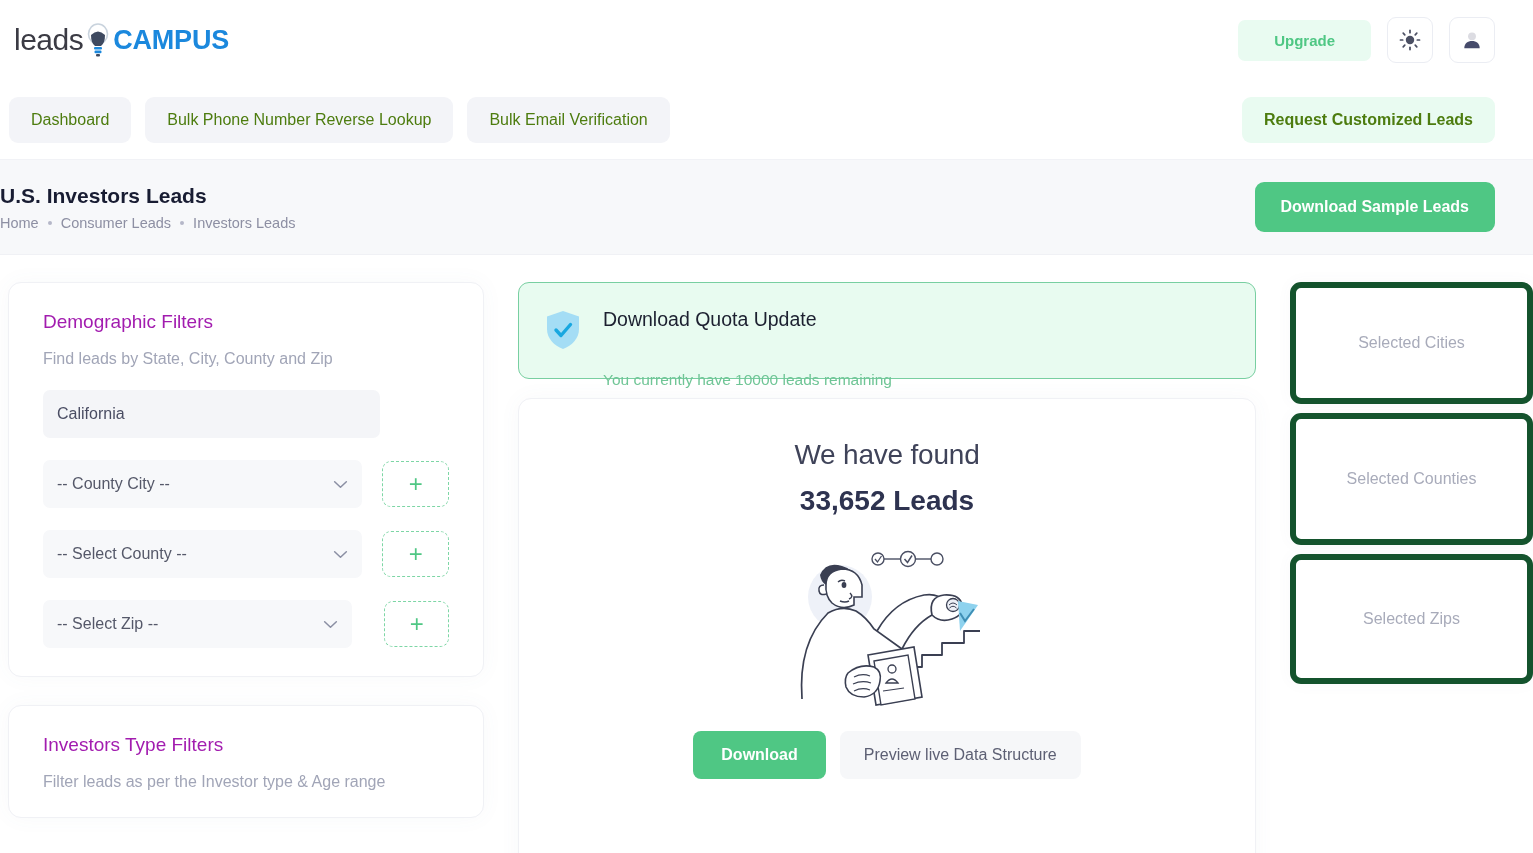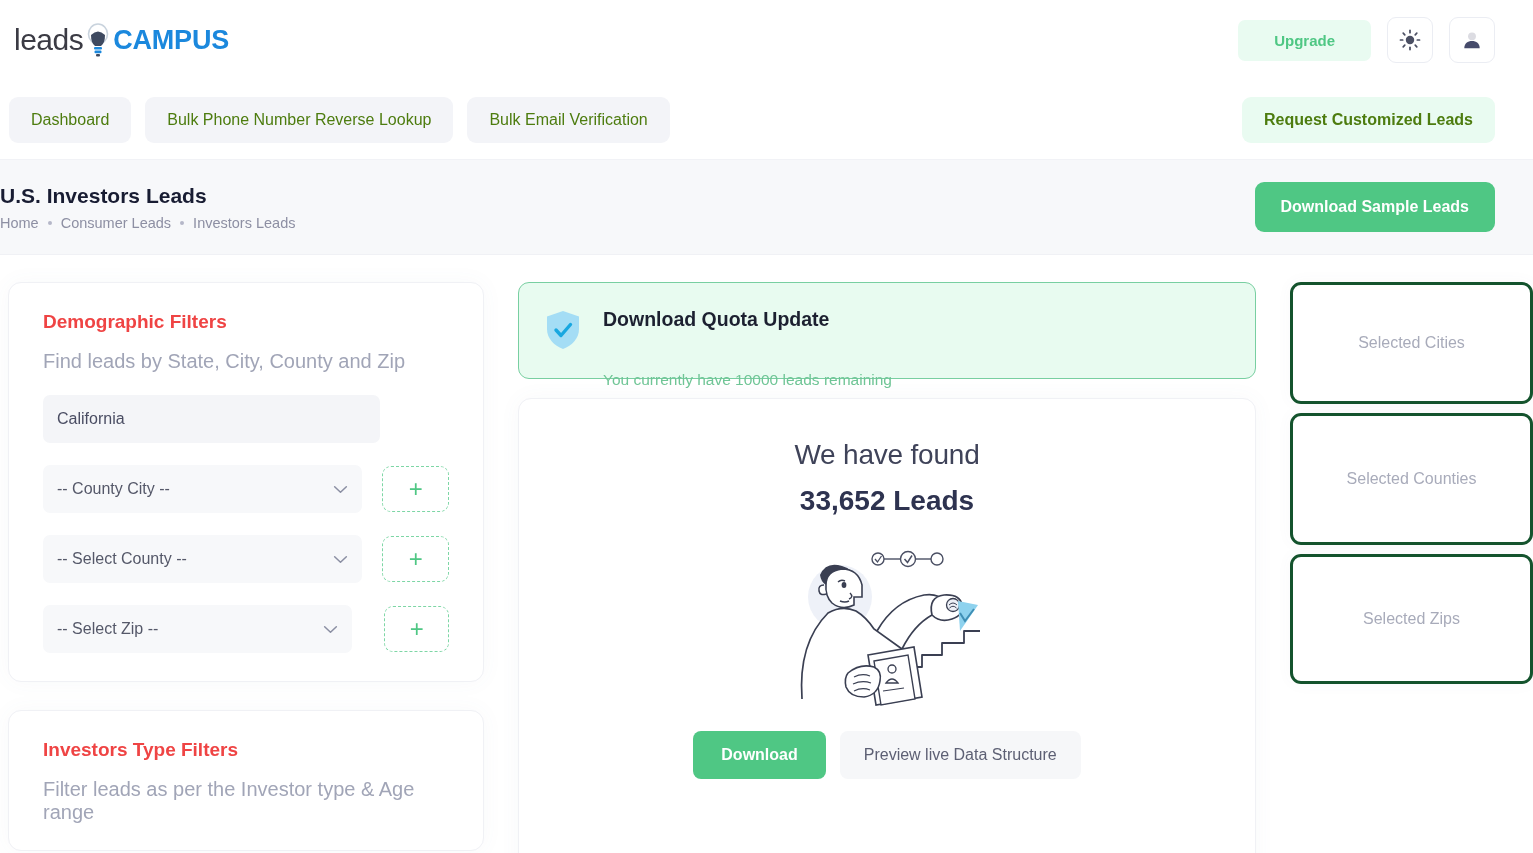--- a/index.html
+++ b/index.html
@@ -148,26 +148,26 @@
     background: #ffffff;
     border: 1px solid #f0f1f5;
     border-radius: 13px;
     box-shadow: 0 0 22px rgba(100,110,140,0.045);
   }
 
   
   .panel-head { padding: 28px 34px 0 34px; }
   .panel-title {
     font-size: 19px;
-    font-weight: 700;
-    color: #ef4444;
+    font-weight: 400;
+    color: #a21caf;
     margin-bottom: 5px;
   }
   .panel-sub {
-    font-size: 20px;
+    font-size: 16px;
     color: #a1a5b7;
     margin-top: 17px;
   }
   .filters-body { padding: 22px 34px 28px 34px; }
 
   .field-row {
     display: flex;
     align-items: center;
     gap: 20px;
     margin-bottom: 22px;
@@ -225,21 +225,21 @@
     border: 1px solid #78cfa1;
     border-radius: 11px;
     padding: 20px 26px 22px 26px;
     display: flex;
     align-items: center;
     gap: 22px;
     height: 97px;
   }
   .quota-text .quota-title {
     font-size: 19.5px;
-    font-weight: 700;
+    font-weight: 400;
     color: #1c2030;
     margin-bottom: 4px;
     margin-top: 38px;
   }
   .quota-text .quota-sub {
     font-size: 15.5px;
     color: #6fc596;
     margin-top: 40px;
   }
 
@@ -293,21 +293,21 @@
     border-radius: 8px;
     font-size: 16px;
     font-weight: 500;
     padding: 15px 24px;
     cursor: pointer;
     font-family: inherit;
   }
 
   
   .sel-box {
-    border: 3px solid #14532d;
+    border: 6px solid #14532d;
     border-radius: 11px;
     background: #ffffff;
     height: 122px;
     display: flex;
     align-items: center;
     justify-content: center;
     font-size: 16px;
     color: #a8abba;
     box-shadow: 0 0 16px rgba(100,110,140,0.04);
     margin-bottom: 9px;

